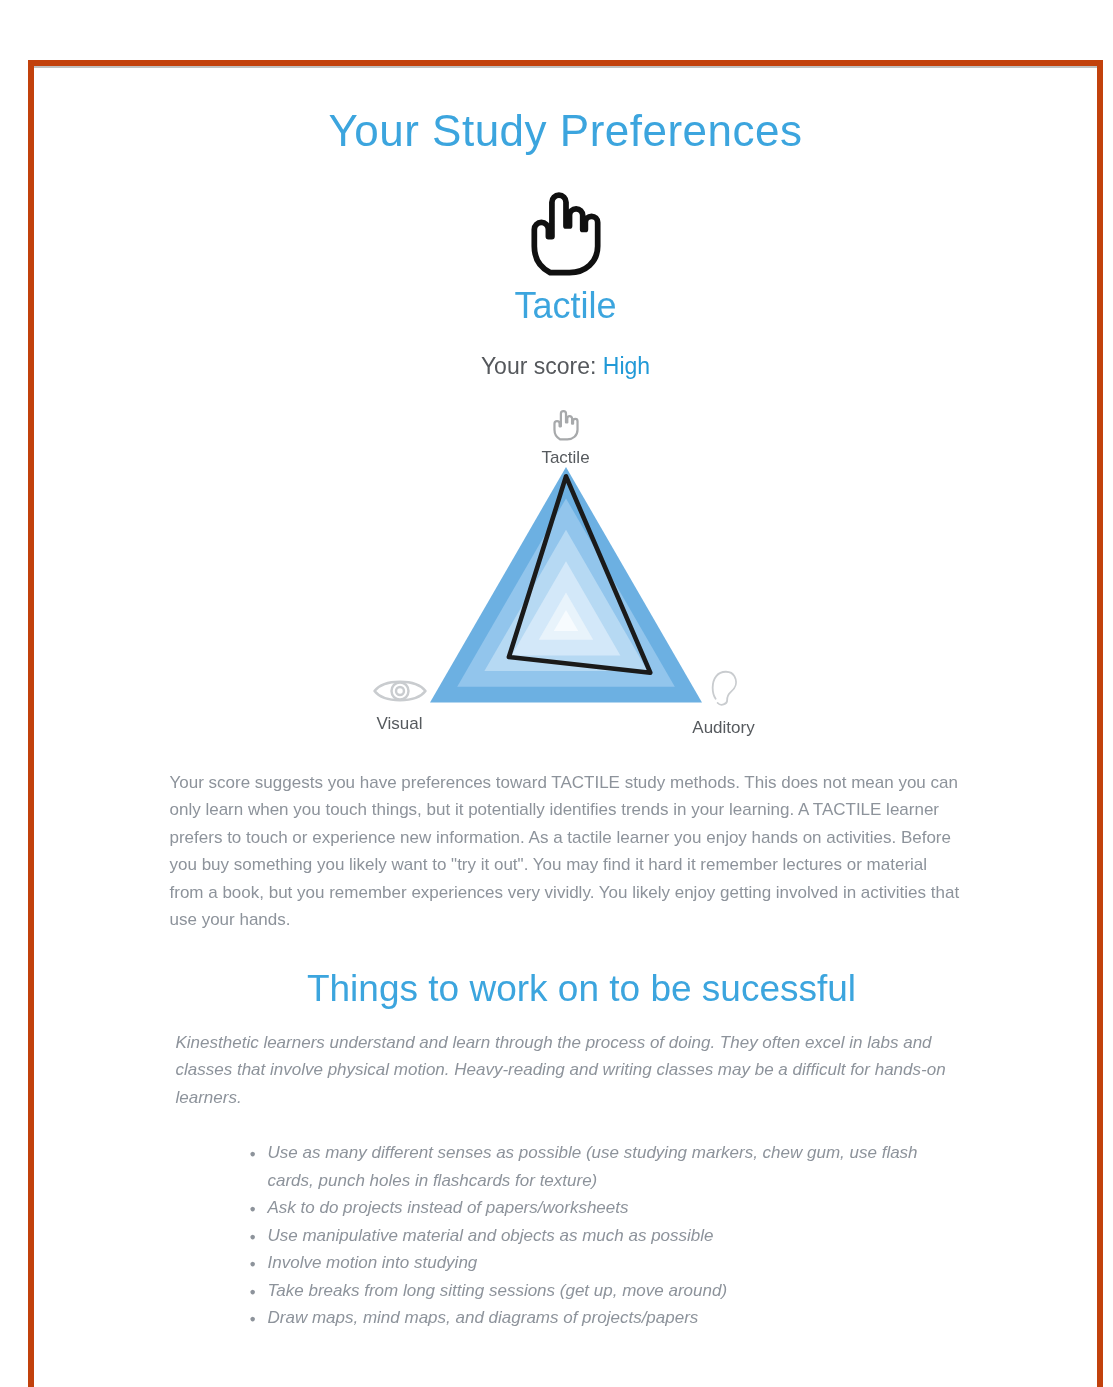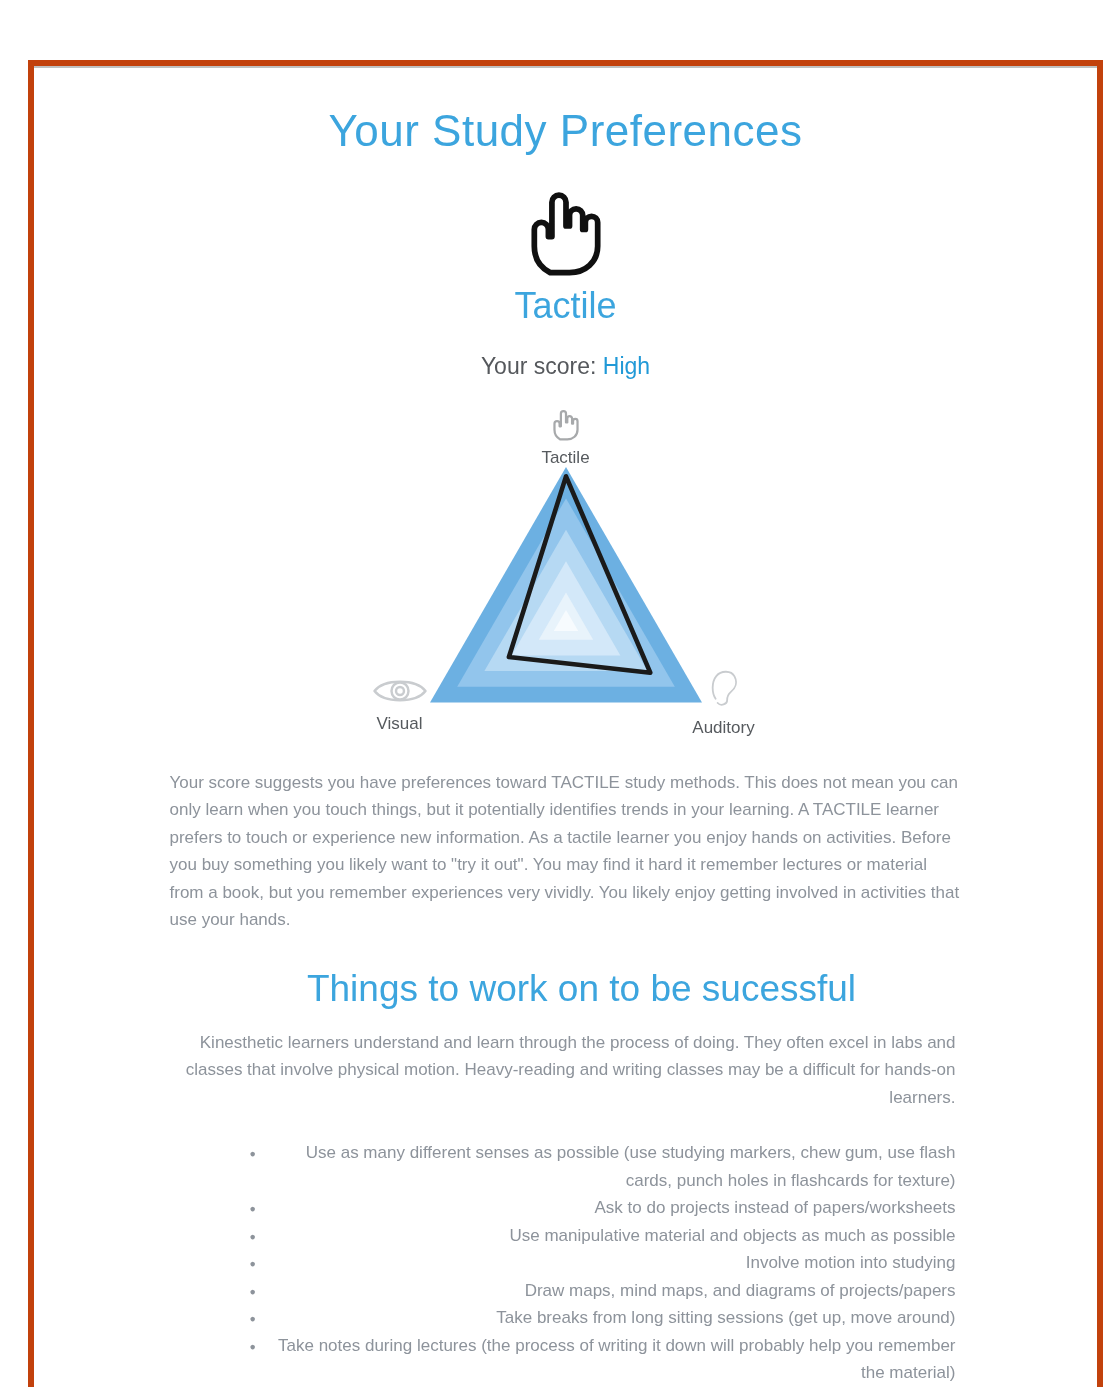--- a/index.html
+++ b/index.html
@@ -41,21 +41,21 @@
   .axis-auditory svg { width:28px; height:46px; }
   .icon-gray { fill:none; stroke:#c9cccf; stroke-width:2.6; stroke-linecap:round; stroke-linejoin:round; }
 
   .desc {
     width:792px; margin:18px auto 0; font-size:17px; line-height:27.5px;
     color:var(--body-gray); text-align:left;
   }
   .section-heading {
     margin:34px 0 0; font-weight:300; font-size:37px; color:var(--accent);padding-left:32px;
   }
-  .content { width:780px; margin:0 auto; text-align:right; }
+  .content { width:780px; margin:0 auto; text-align:left;font-style:italic; }
   .intro { margin:19px 0 0; font-size:17px; line-height:27.5px; color:var(--body-gray); }
   ul.tips { margin:28px 0 0; padding:0 0 0 92px; list-style:none; }
   ul.tips li {
     position:relative; font-size:17px; line-height:27.5px; color:var(--body-gray);
   }
   ul.tips li::before {
     content:"●"; position:absolute; left:-18px; top:1px; font-size:10.5px;
   }
 </style>
 </head>
@@ -118,19 +118,18 @@
 
   <h2 class="section-heading">Things to work on to be sucessful</h2>
 
   <div class="content">
     <p class="intro">Kinesthetic learners understand and learn through the process of doing. They often excel in labs and classes that involve physical motion. Heavy-reading and writing classes may be a difficult for hands-on learners.</p>
     <ul class="tips">
       <li>Use as many different senses as possible (use studying markers, chew gum, use flash cards, punch holes in flashcards for texture)</li>
       <li>Ask to do projects instead of papers/worksheets</li>
       <li>Use manipulative material and objects as much as possible</li>
       <li>Involve motion into studying</li>
+      <li>Take breaks from long sitting sessions (get up, move around)</li>
       <li>Draw maps, mind maps, and diagrams of projects/papers</li>
-      <li>Take breaks from long sitting sessions (get up, move around)</li>
-      <li>Take notes during lectures (the process of writing it down will probably help you remember the material)</li>
     </ul>
   </div>
 
 </div>
 
 </body></html>

